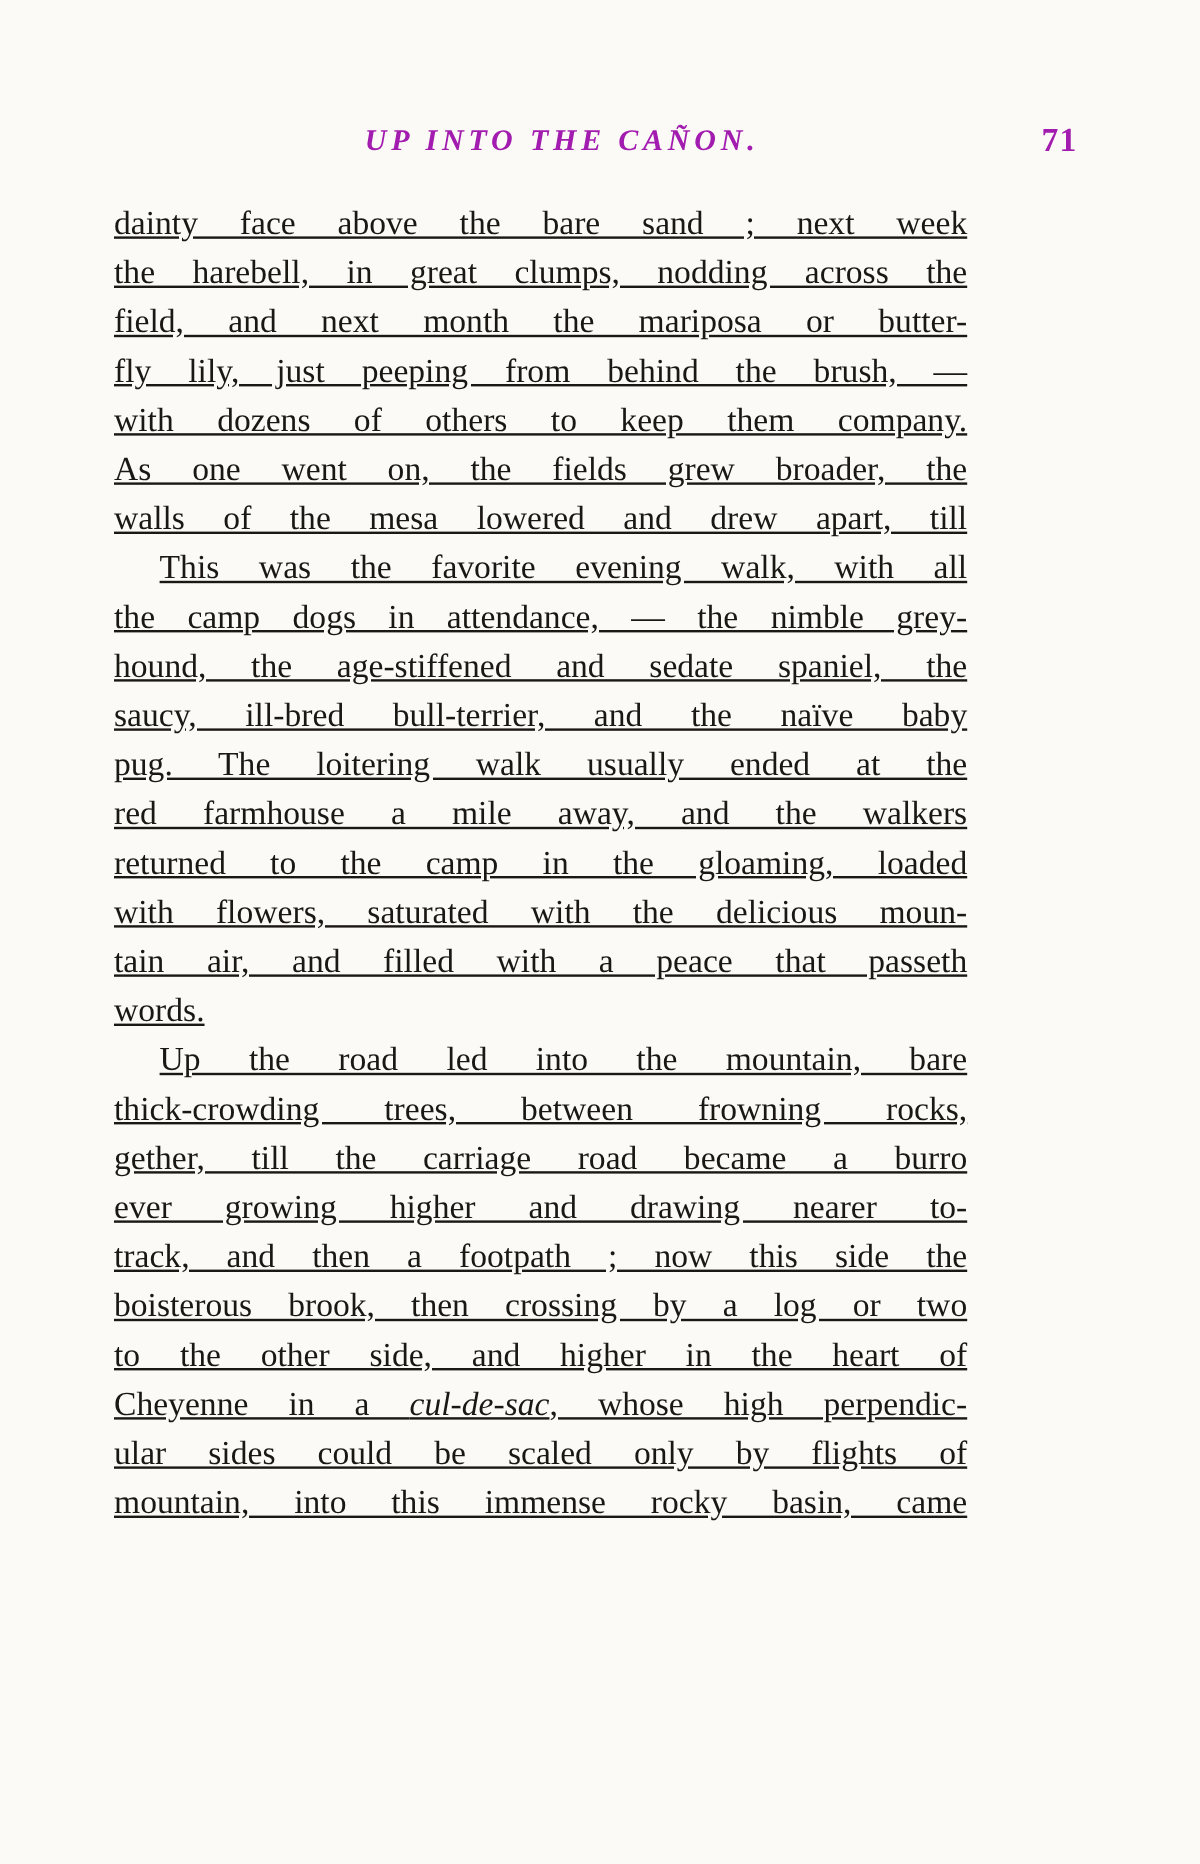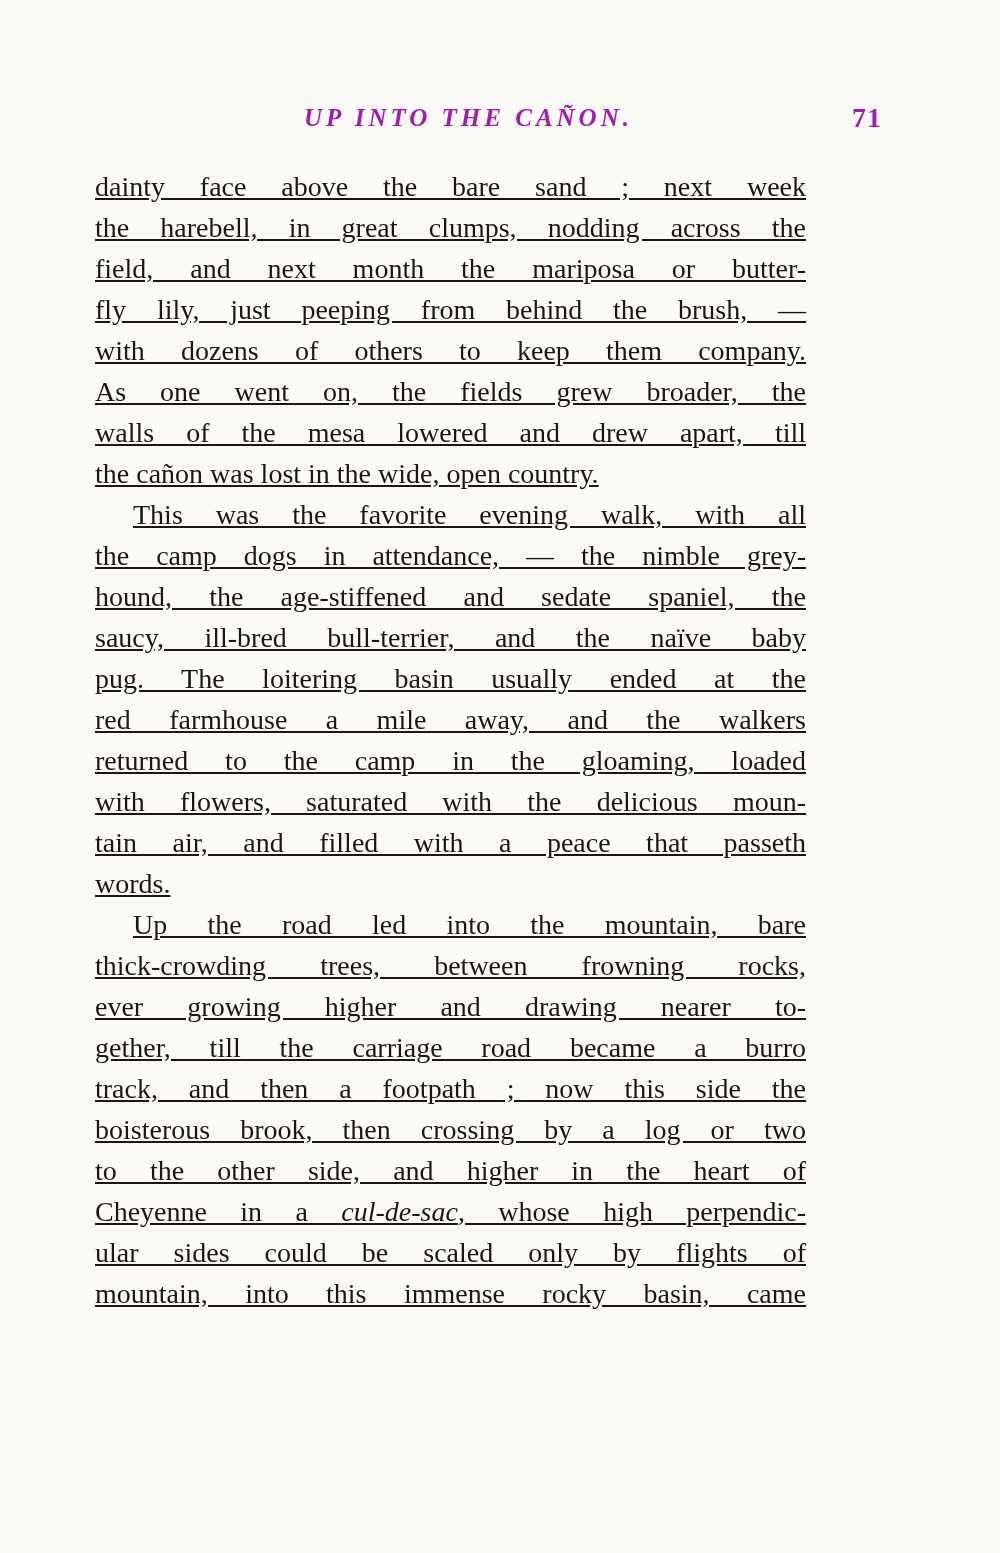--- a/index.html
+++ b/index.html
@@ -28,21 +28,21 @@
     display: block;
     text-align: center;
     font-style: italic;
     font-weight: bold;
     font-size: 25px;
     letter-spacing: 4px;
     padding-right: 60px; 
   }
   .page-number {
     position: absolute;
-    right: 20px;
+    right: 4px;
     top: -2px;
     font-size: 28px;
     font-weight: bold;
     letter-spacing: 1px;
   }
   .body-text {
     font-family: "Liberation Serif", serif;
     font-size: 28px;
     color: #1b1814;
     width: 711px;
@@ -76,39 +76,38 @@
   </div>
   <div class="body-text" id="paragraphs">
       <div class="paragraph">
         <div class="line just">dainty face above the bare sand ; next week</div>
         <div class="line just">the harebell, in great clumps, nodding across the</div>
         <div class="line just">field, and next month the mariposa or butter-</div>
         <div class="line just">fly lily, just peeping from behind the brush, —</div>
         <div class="line just">with dozens of others to keep them company.</div>
         <div class="line just">As one went on, the fields grew broader, the</div>
         <div class="line just">walls of the mesa lowered and drew apart, till</div>
-        <div class="line">the cañon was lost in the wide, open country.</div>
       </div>
       <div class="paragraph">
         <div class="line just indent">This was the favorite evening walk, with all</div>
         <div class="line just">the camp dogs in attendance, — the nimble grey-</div>
         <div class="line just">hound, the age-stiffened and sedate spaniel, the</div>
         <div class="line just">saucy, ill-bred bull-terrier, and the naïve baby</div>
-        <div class="line just">pug.  The loitering basin usually ended at the</div>
+        <div class="line just">pug.  The loitering walk usually ended at the</div>
         <div class="line just">red farmhouse a mile away, and the walkers</div>
         <div class="line just">returned to the camp in the gloaming, loaded</div>
         <div class="line just">with flowers, saturated with the delicious moun-</div>
         <div class="line just">tain air, and filled with a peace that passeth</div>
         <div class="line">words.</div>
       </div>
       <div class="paragraph">
         <div class="line just indent">Up the road led into the mountain, bare</div>
         <div class="line just">thick-crowding trees, between frowning rocks,</div>
+        <div class="line just">gether, till the carriage road became a burro</div>
         <div class="line just">ever growing higher and drawing nearer to-</div>
-        <div class="line just">gether, till the carriage road became a burro</div>
         <div class="line just">track, and then a footpath ; now this side the</div>
         <div class="line just">boisterous brook, then crossing by a log or two</div>
         <div class="line just">to the other side, and higher in the heart of</div>
         <div class="line just">Cheyenne in a <span class="italic">cul-de-sac</span>, whose high perpendic-</div>
         <div class="line just">ular sides could be scaled only by flights of</div>
         <div class="line just">mountain, into this immense rocky basin, came</div>
       </div>
     </div>
 </div>
 

